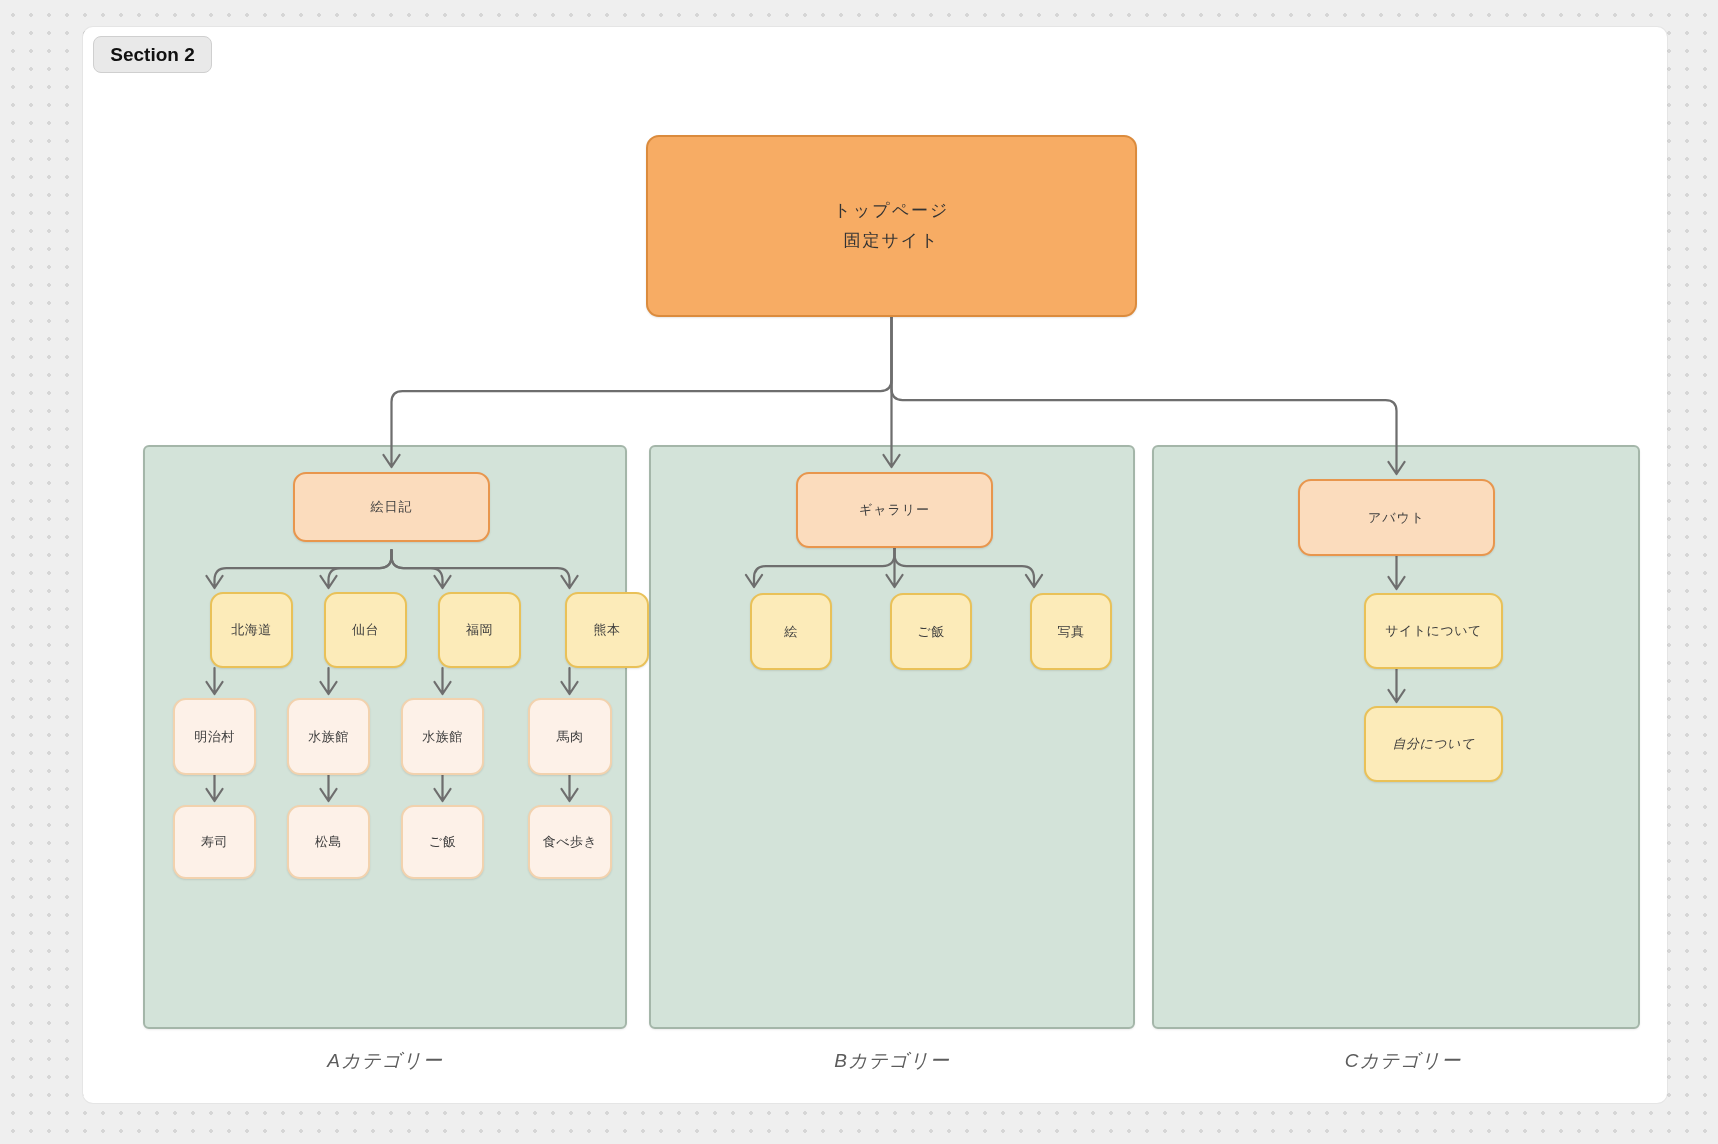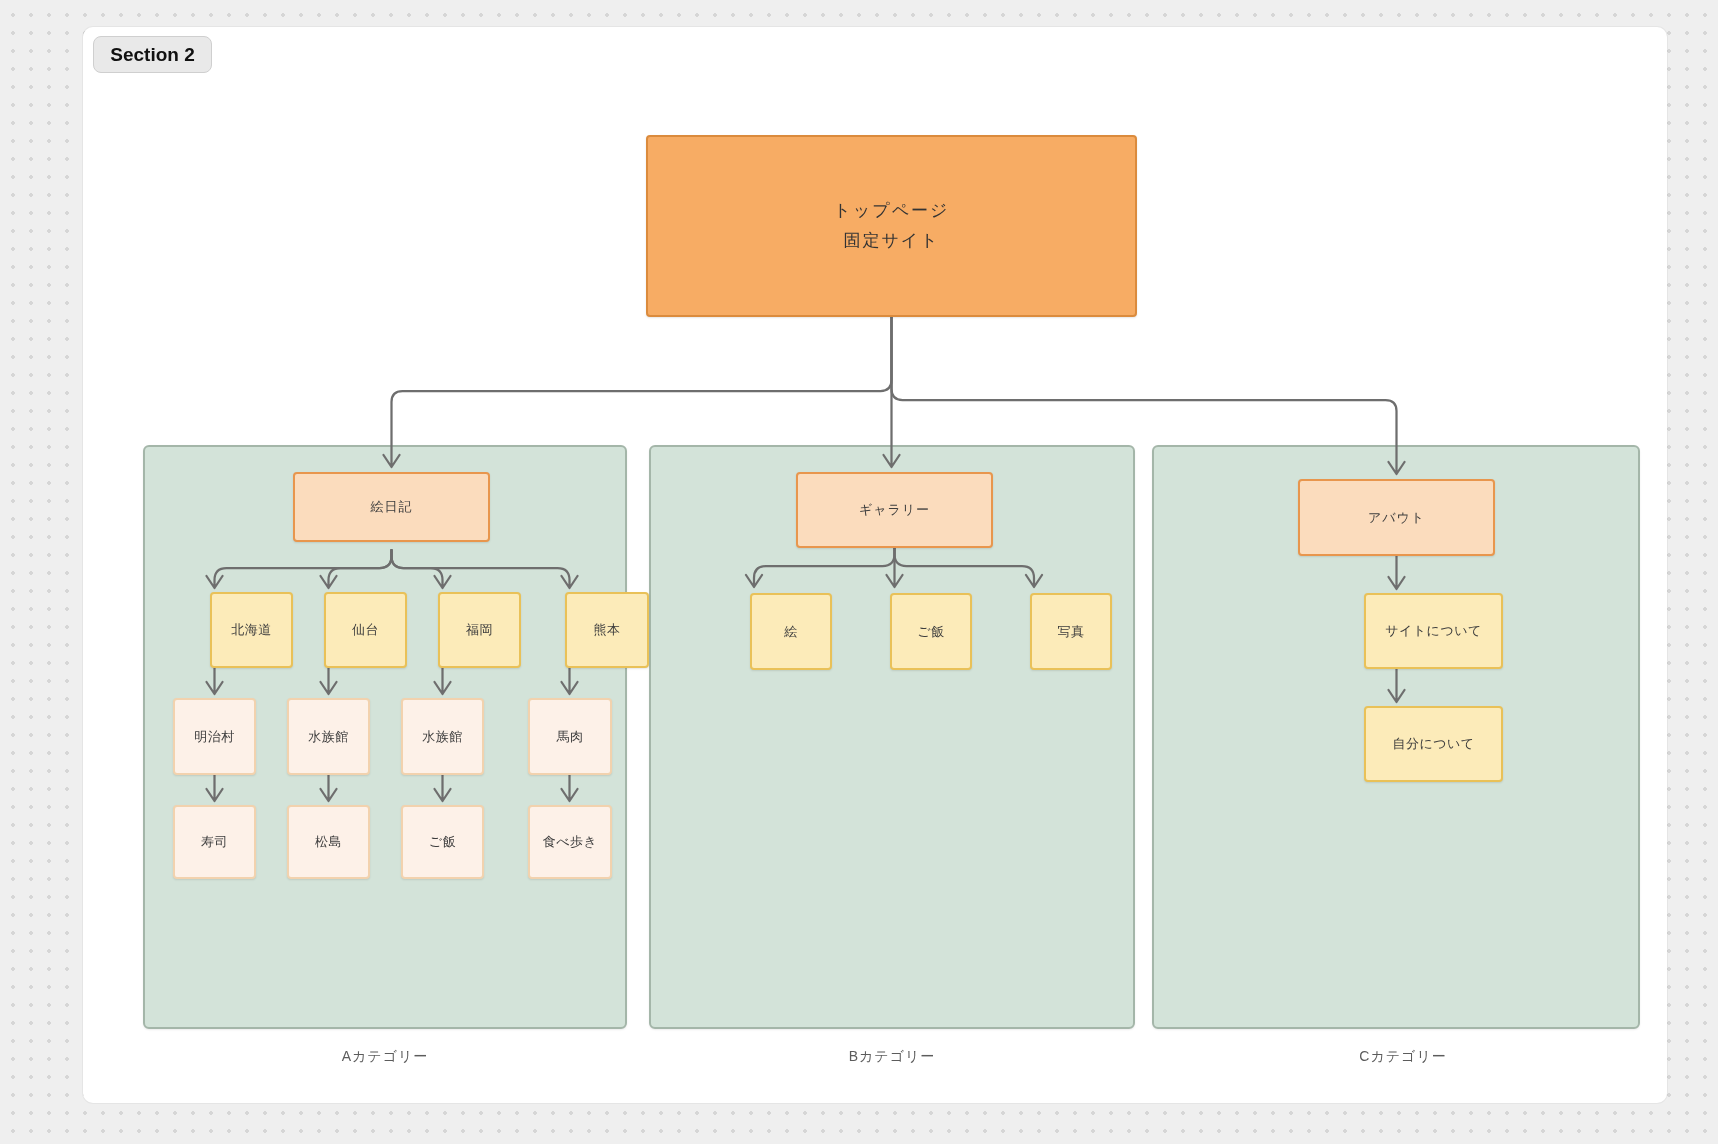--- a/index.html
+++ b/index.html
@@ -25,21 +25,21 @@
     background: #e9e9e9;
     border: 1px solid #cfcfcf;
     border-radius: 8px;
     display: flex; align-items: center; justify-content: center;
     font-size: 19px; font-weight: 700; color: #111;
   }
   .node {
     position: absolute;
     display: flex; align-items: center; justify-content: center;
     text-align: center;
-    border-radius: 4px;
+    border-radius: 13px;
     color: #3d3d3d;
     box-shadow: 0 1px 2px rgba(0,0,0,0.10);
   }
   .node span { display: block; }
   .root-node {
     left: 646px; top: 135px; width: 491px; height: 182px;
     background: #f7ac64;
     border: 2px solid #db8b3d;
     font-size: 17px; font-weight: 500;
     letter-spacing: 2px; line-height: 30px;
@@ -66,21 +66,21 @@
     font-size: 13px; letter-spacing: 0.5px; margin-left: 37px;
   }
   .pink {
     background: #fdf1e8;
     border: 2px solid #f2d2ae;
     font-size: 13px; letter-spacing: 0.5px;
   }
   .cat-label {
     position: absolute; top: 1048px; width: 300px;
     text-align: center;
-    font-size: 14px; color: #5c5c5c; letter-spacing: 1px;
+    font-size: 19px; color: #5c5c5c; letter-spacing: 1px; font-style: italic;
   }
   .cat-label-a { left: 235px; }
   .cat-label-b { left: 742px; }
   .cat-label-c { left: 1253px; }
   svg.wires {
     position: absolute; left: 0; top: 0;
     width: 1718px; height: 1144px;
     pointer-events: none;
   }
   svg.wires path {
@@ -232,19 +232,19 @@
 <div class="node yellow" style="left:993px;top:593px;width:82px;height:77px;">
   <span>写真</span>
 </div>
 
 <div class="node peach" style="left:1298px;top:479px;width:197px;height:77px;">
   <span>アバウト</span>
 </div>
 <div class="node yellow" style="left:1327px;top:593px;width:139px;height:76px;">
   <span>サイトについて</span>
 </div>
-<div class="node yellow" style="left:1327px;top:706px;width:139px;height:76px;">
+<div class="node yellow" style="left:1327px;top:706px;width:139px;height:76px;font-style:italic;">
   <span>自分について</span>
 </div>
 
 <div class="cat-label cat-label-a">Aカテゴリー</div>
 <div class="cat-label cat-label-b">Bカテゴリー</div>
 <div class="cat-label cat-label-c">Cカテゴリー</div>
 
 </body></html>

